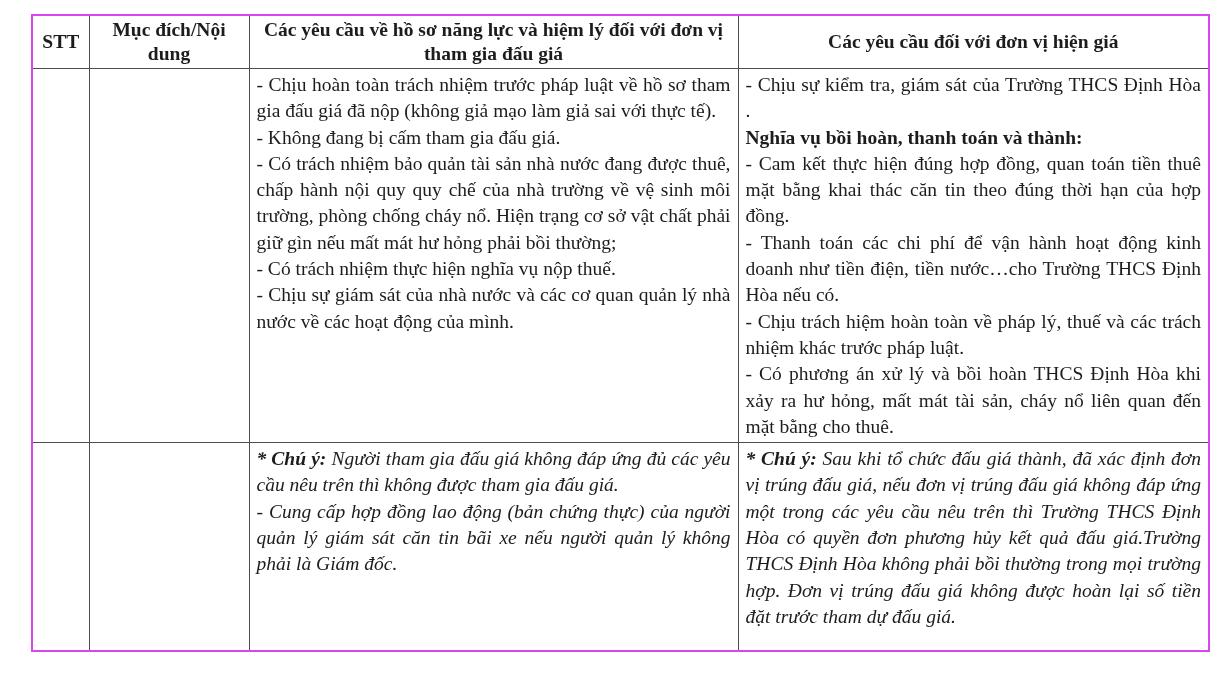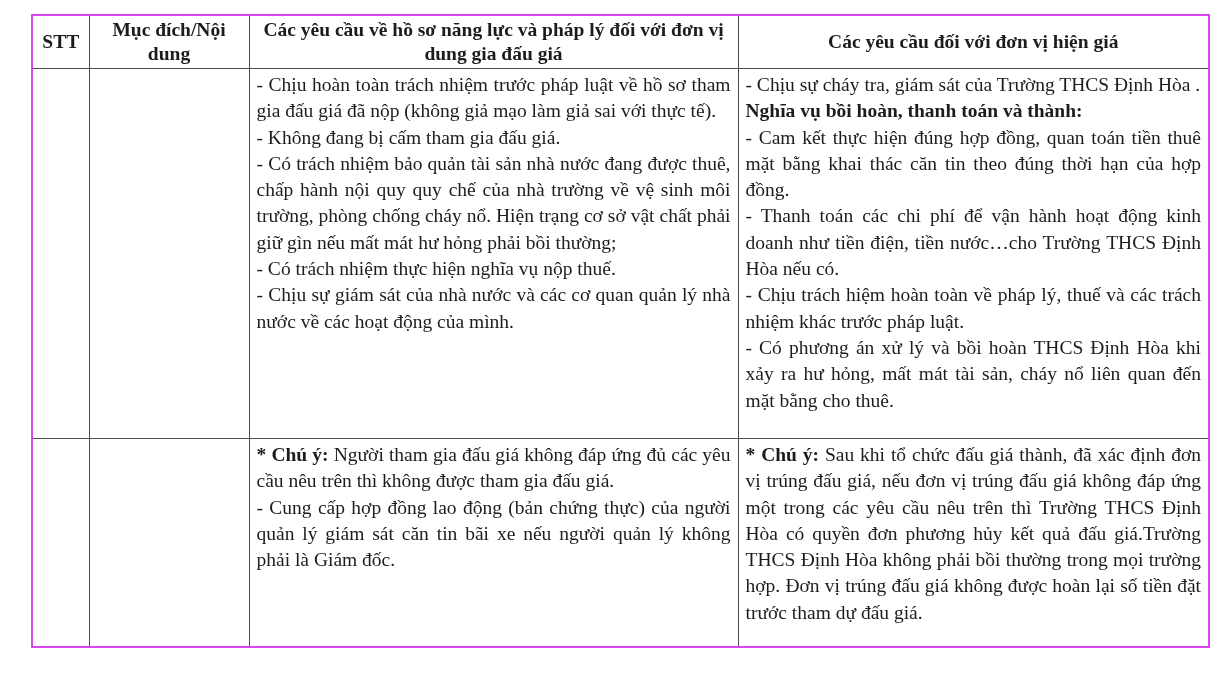--- a/index.html
+++ b/index.html
@@ -38,53 +38,53 @@
   .doc-table td {
     font-size: 19.5px;
     vertical-align: top;
     line-height: 26.3px;
     padding: 3px 7px 2px 7px;
     text-align: justify;
   }
   .doc-table td p { margin: 0; }
   tr.header-row   { height: 53px;  }
   tr.content-row-0 { height: 370px; }
-  tr.content-row-1 { height: 208px; }
+  tr.content-row-1 { height: 208px; font-style: italic; }
 </style>
 </head>
 <body>
 
 <table class="doc-table">
   <colgroup>
     <col style="width:57px">
     <col style="width:160px">
     <col style="width:489px">
     <col style="width:471px">
   </colgroup>
   <thead>
     <tr class="header-row">
       <th>STT</th>
       <th>Mục đích/Nội dung</th>
-      <th>Các yêu cầu về hồ sơ năng lực và pháp lý đối với đơn vị dung gia đấu giá</th>
+      <th>Các yêu cầu về hồ sơ năng lực và hiệm lý đối với đơn vị tham gia đấu giá</th>
       <th>Các yêu cầu đối với đơn vị hiện giá</th>
     </tr>
   </thead>
   <tbody>
     <tr class="content-row-0">
       <td></td>
       <td></td>
       <td>
           <p>- Chịu hoàn toàn trách nhiệm trước pháp luật về hồ sơ tham gia đấu giá đã nộp (không giả mạo làm giả sai với thực tế).</p>
           <p>- Không đang bị cấm tham gia đấu giá.</p>
           <p>- Có trách nhiệm bảo quản tài sản nhà nước đang được thuê, chấp hành nội quy quy chế của nhà trường về vệ sinh môi trường, phòng chống cháy nổ. Hiện trạng cơ sở vật chất phải giữ gìn nếu mất mát hư hỏng phải bồi thường;</p>
           <p>- Có trách nhiệm thực hiện nghĩa vụ nộp thuế.</p>
           <p>- Chịu sự giám sát của nhà nước và các cơ quan quản lý nhà nước về các hoạt động của mình.</p>
         </td>
       <td>
-          <p>- Chịu sự cháy tra, giám sát của Trường THCS Định Hòa .</p>
+          <p>- Chịu sự kiểm tra, giám sát của Trường THCS Định Hòa .</p>
           <p><b>Nghĩa vụ bồi hoàn, thanh toán và thành:</b></p>
           <p>- Cam kết thực hiện đúng hợp đồng, quan toán tiền thuê mặt bằng khai thác căn tin theo đúng thời hạn của hợp đồng.</p>
           <p>- Thanh toán các chi phí để vận hành hoạt động kinh doanh như tiền điện, tiền nước…cho  Trường  THCS Định Hòa nếu có.</p>
           <p>- Chịu trách hiệm hoàn toàn về pháp lý, thuế và các trách nhiệm khác trước pháp luật.</p>
           <p>- Có phương án xử lý và bồi hoàn  THCS Định Hòa khi xảy ra hư hỏng, mất mát tài sản, cháy nổ liên quan đến mặt bằng cho thuê.</p>
         </td>
     </tr>
     <tr class="content-row-1">
       <td></td>
       <td></td>

